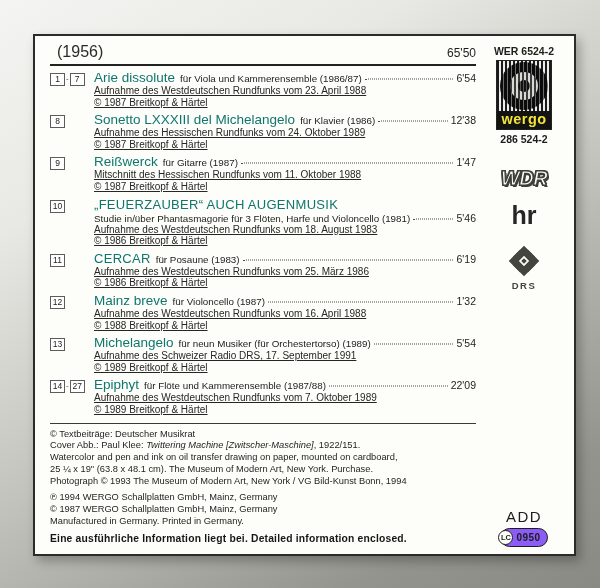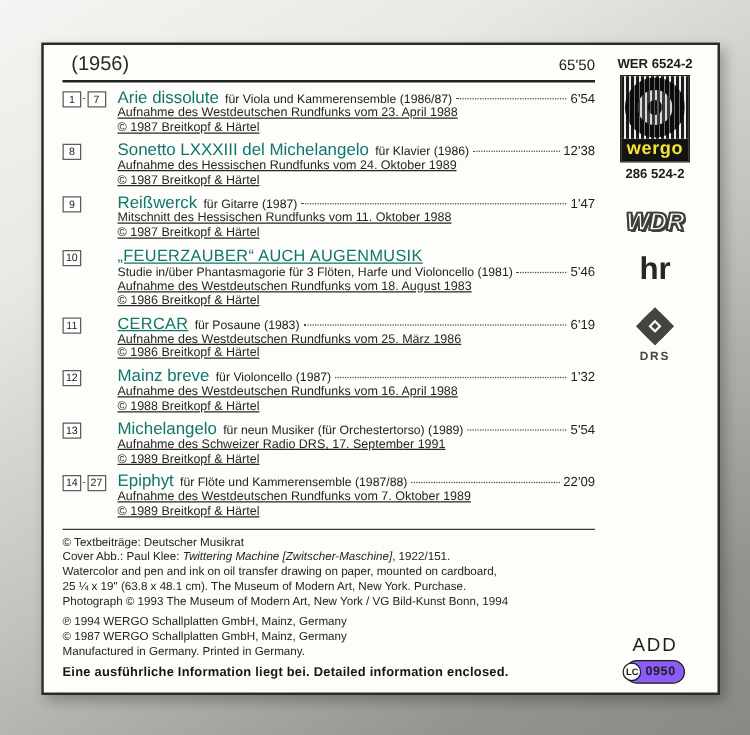--- a/index.html
+++ b/index.html
@@ -21,21 +21,21 @@
   .total{margin-left:auto;font-size:12px;}
   
   .track{display:flex;margin-top:4px;}
   .tnums{width:44px;flex:none;display:flex;align-items:flex-start;padding-top:3px;}
   .tnum{display:inline-block;border:1px solid #5c5c58;min-width:11px;height:11px;line-height:11px;
         text-align:center;font-size:8.5px;padding:0 1px;background:#fff;color:#222;}
   .num-sep{font-size:8px;line-height:12px;margin:0 1px;color:#444;}
   .tbody{flex:1;min-width:0;}
   .tline{display:flex;align-items:baseline;}
   .ttitle{font-size:13.5px;white-space:nowrap;color:#0f766e;}
-  .ttitle.caps{font-size:13px;letter-spacing:.3px;text-decoration:underline;}
+  .ttitle.caps{font-size:13px;letter-spacing:.3px;}
   .tsub{font-size:9.8px;margin-left:5px;white-space:nowrap;color:#222;}
   .tsub.nolead{margin-left:0;}
   .leader{flex:1;min-width:8px;border-bottom:1.5px dotted #4a4a46;margin:0 3px;transform:translateY(-2.5px);}
   .tdur{font-size:10.5px;white-space:nowrap;}
   .tdetail{font-size:10px;line-height:11.6px;color:#262624;text-decoration:underline;}
   
   .rule{border:none;border-top:1.5px solid #3a3a38;margin:7px 0 5px;}
   .credit-line{font-size:9.3px;line-height:11.9px;color:#242422;}
   .credit-line .ital{font-style:italic;}
   .pub-block{margin-top:4px;}

